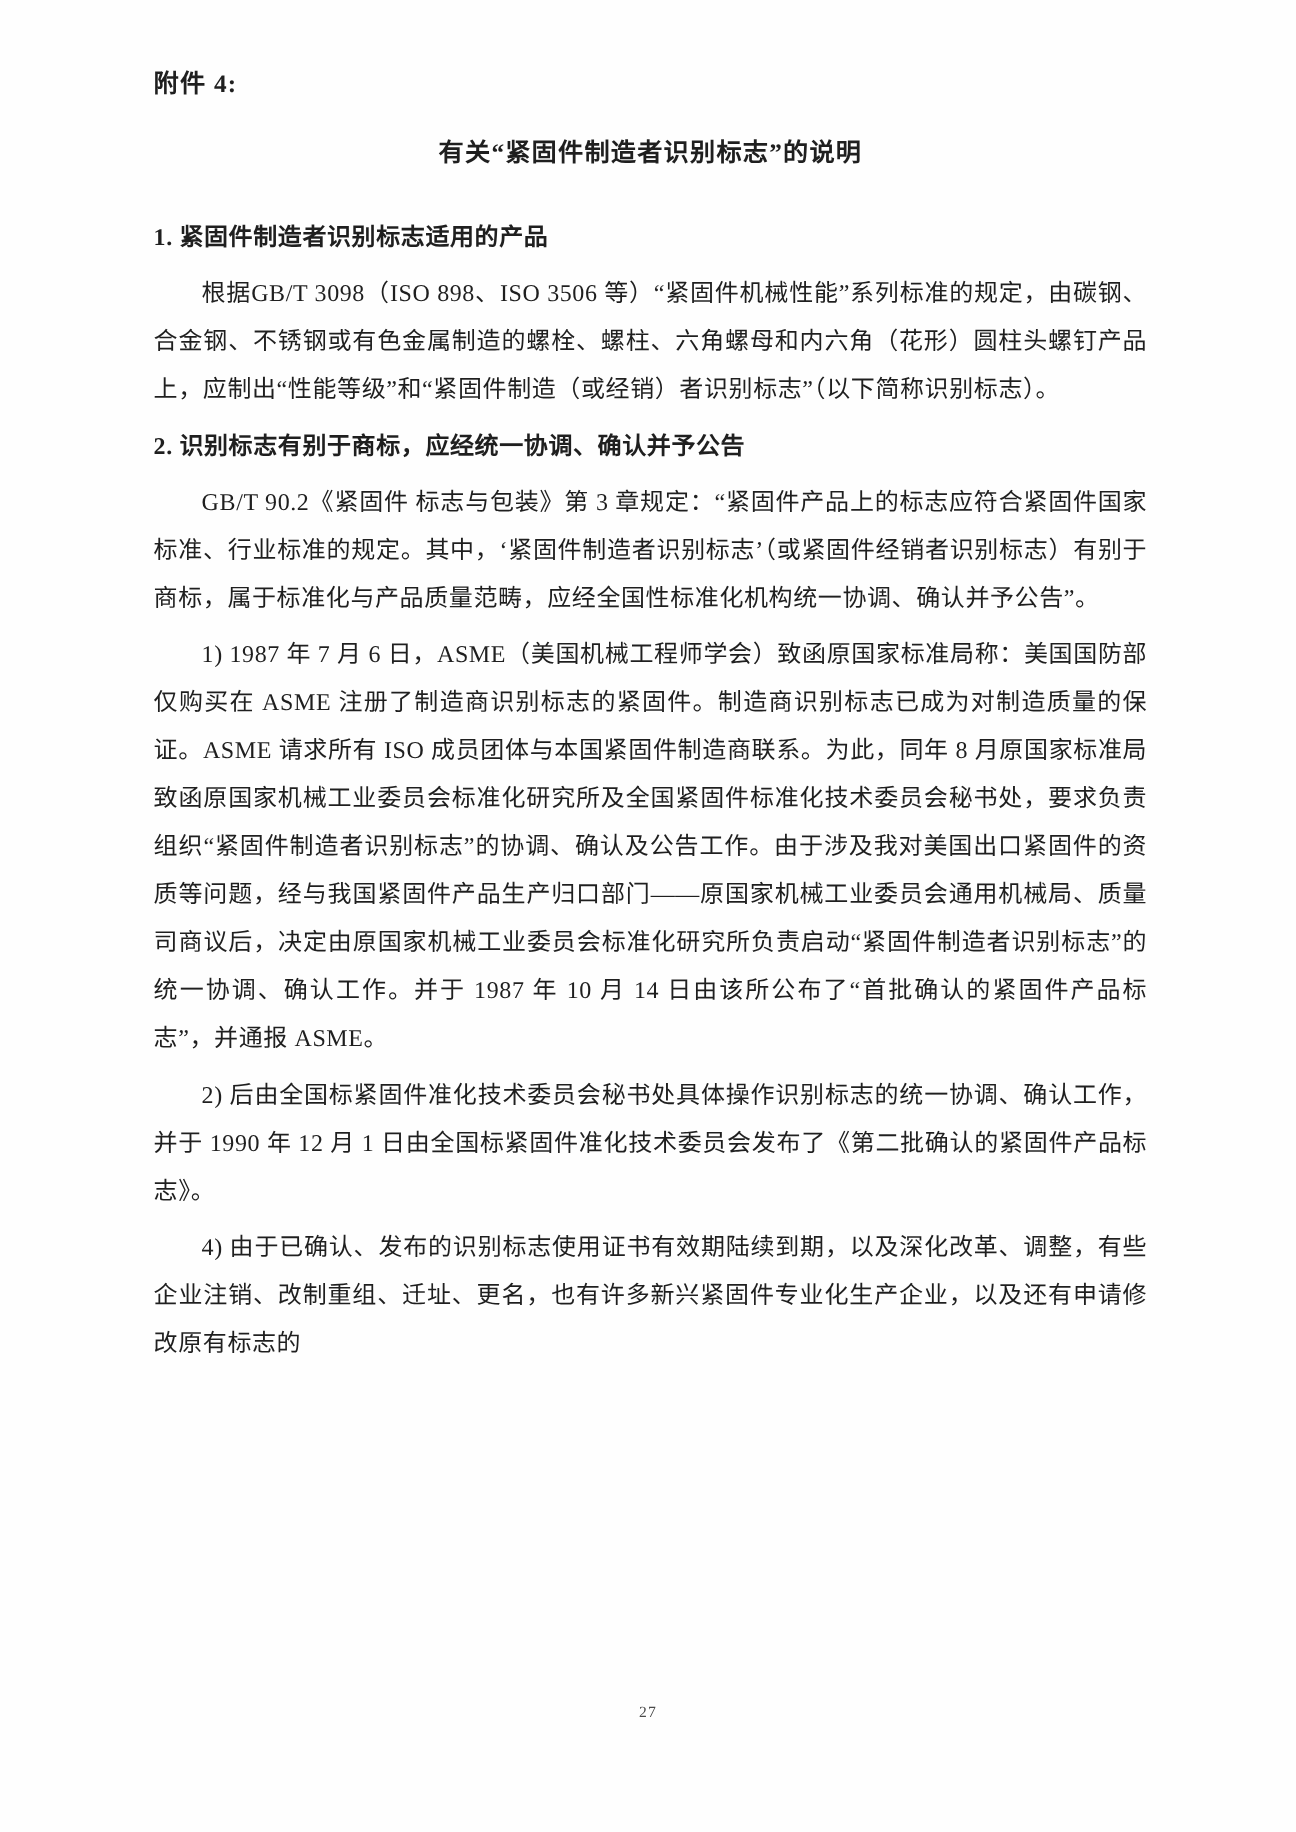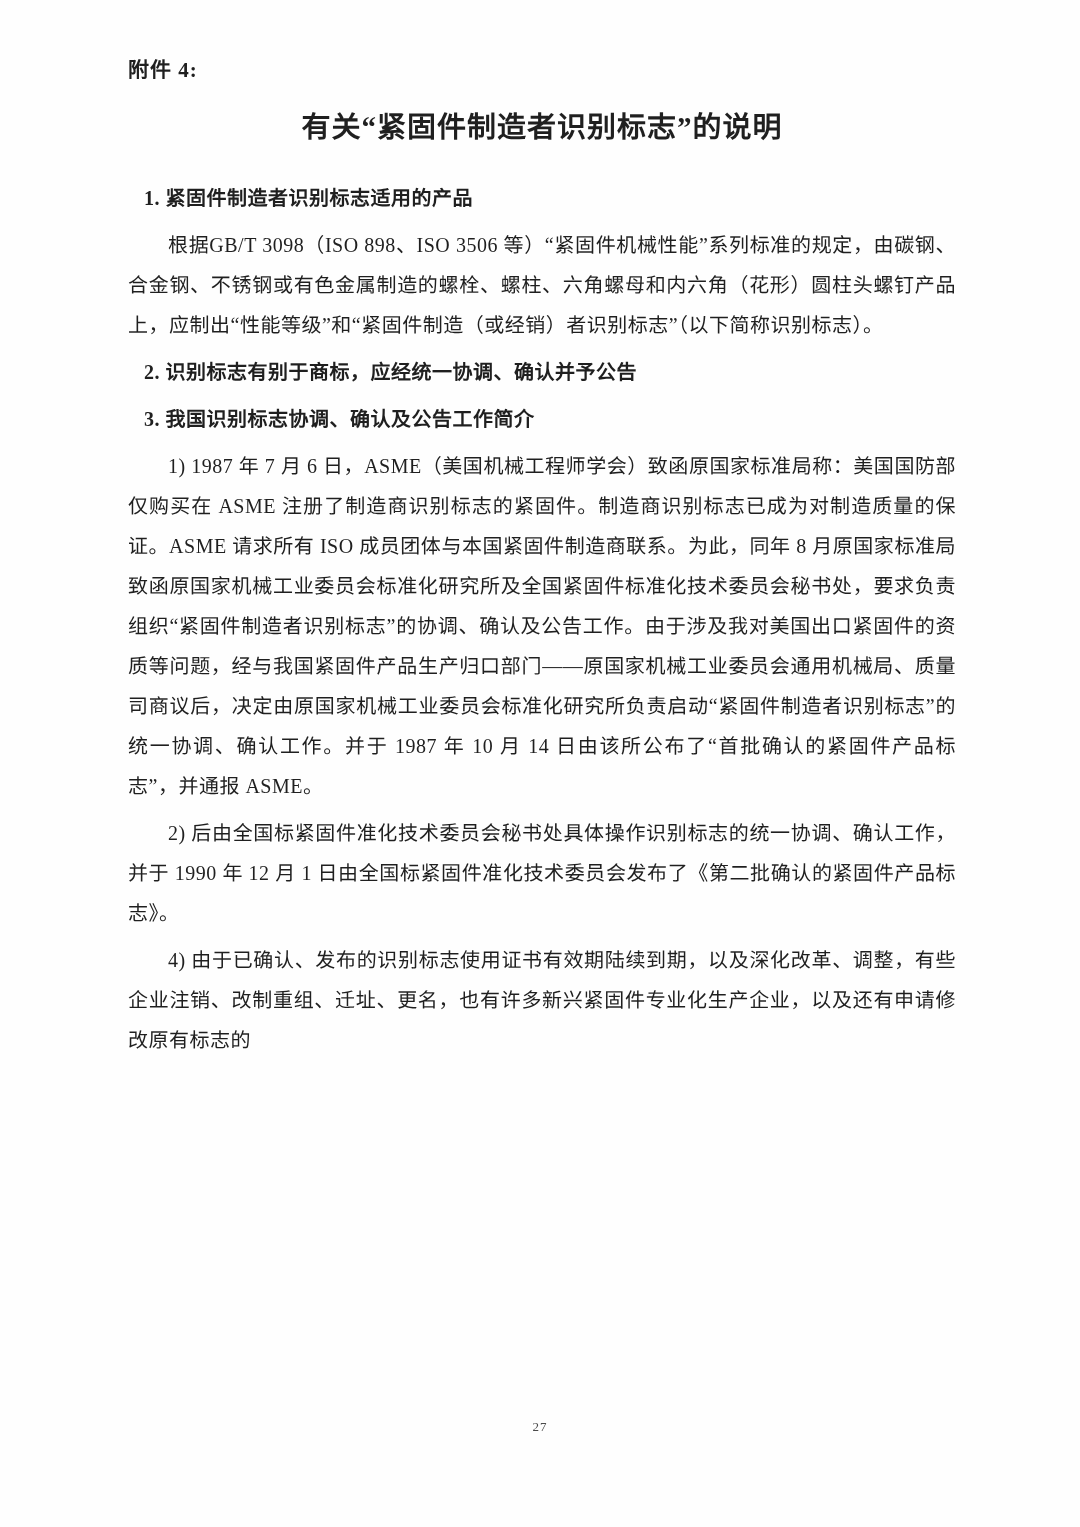--- a/index.html
+++ b/index.html
@@ -25,33 +25,32 @@
     padding-top: 58px;
   }
   .attachment-label {
     font-size: 21px;
     font-weight: 700;
     line-height: 24px;
     letter-spacing: 1px;
   }
   .doc-title {
     margin-top: 27px;
-    font-size: 29px;
+    font-size: 21px;
     font-weight: 700;
     text-align: center;
     line-height: 36px;
     letter-spacing: 1px;
   }
   .section-heading {
     margin-top: 7px;
     font-size: 20px;
     font-weight: 700;
     line-height: 40px;
     letter-spacing: 0.5px;
-    margin-left: 16px;
   }
   .section-heading.first {
     margin-top: 33px;
   }
   p.body-para {
     margin: 7px 0 0 0;
     font-size: 20px;
     line-height: 40px;
     text-align: justify;
     text-justify: inter-ideograph;
@@ -76,22 +75,22 @@
   <div class="content">
 
     <div class="attachment-label">附件 4:</div>
 
     <div class="doc-title">有关“紧固件制造者识别标志”的说明</div>
 
     <div class="section-heading first">1.  紧固件制造者识别标志适用的产品</div>
     <p class="body-para">根据GB/T 3098（ISO 898、ISO 3506 等）“紧固件机械性能”系列标准的规定，由碳钢、合金钢、不锈钢或有色金属制造的螺栓、螺柱、六角螺母和内六角（花形）圆柱头螺钉产品上，应制出“性能等级”和“紧固件制造（或经销）者识别标志”（以下简称识别标志）。</p>
 
     <div class="section-heading">2.  识别标志有别于商标，应经统一协调、确认并予公告</div>
+    <p class="body-para">GB/T 90.2《紧固件  标志与包装》第 3 章规定：“紧固件产品上的标志应符合紧固件国家标准、行业标准的规定。其中，‘紧固件制造者识别标志’（或紧固件经销者识别标志）有别于商标，属于标准化与产品质量范畴，应经全国性标准化机构统一协调、确认并予公告”。</p>
 
-    <div class="section-heading">3.  我国识别标志协调、确认及公告工作简介</div>
     <p class="body-para">1) 1987 年 7 月 6 日，ASME（美国机械工程师学会）致函原国家标准局称：美国国防部仅购买在 ASME 注册了制造商识别标志的紧固件。制造商识别标志已成为对制造质量的保证。ASME 请求所有 ISO 成员团体与本国紧固件制造商联系。为此，同年 8 月原国家标准局致函原国家机械工业委员会标准化研究所及全国紧固件标准化技术委员会秘书处，要求负责组织“紧固件制造者识别标志”的协调、确认及公告工作。由于涉及我对美国出口紧固件的资质等问题，经与我国紧固件产品生产归口部门——原国家机械工业委员会通用机械局、质量司商议后，决定由原国家机械工业委员会标准化研究所负责启动“紧固件制造者识别标志”的统一协调、确认工作。并于 1987 年 10 月 14 日由该所公布了“首批确认的紧固件产品标志”，并通报 ASME。</p>
     <p class="body-para">2) 后由全国标紧固件准化技术委员会秘书处具体操作识别标志的统一协调、确认工作，并于 1990 年 12 月 1 日由全国标紧固件准化技术委员会发布了《第二批确认的紧固件产品标志》。</p>
     <p class="body-para">4) 由于已确认、发布的识别标志使用证书有效期陆续到期，以及深化改革、调整，有些企业注销、改制重组、迁址、更名，也有许多新兴紧固件专业化生产企业，以及还有申请修改原有标志的</p>
 
   </div>
 
   <div class="page-number">27</div>
 </div>
 
 </body></html>

